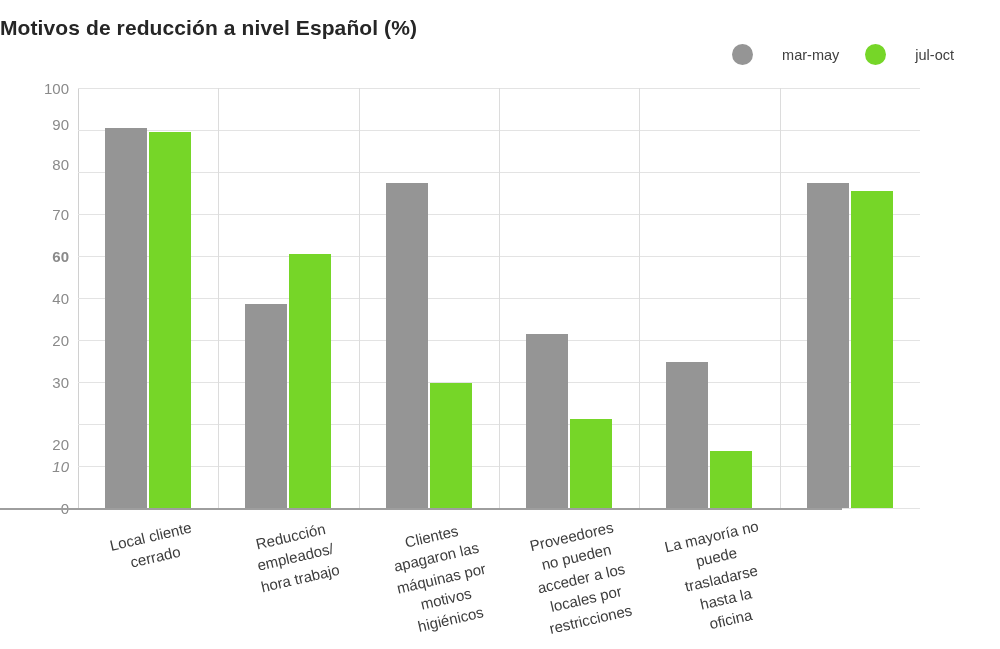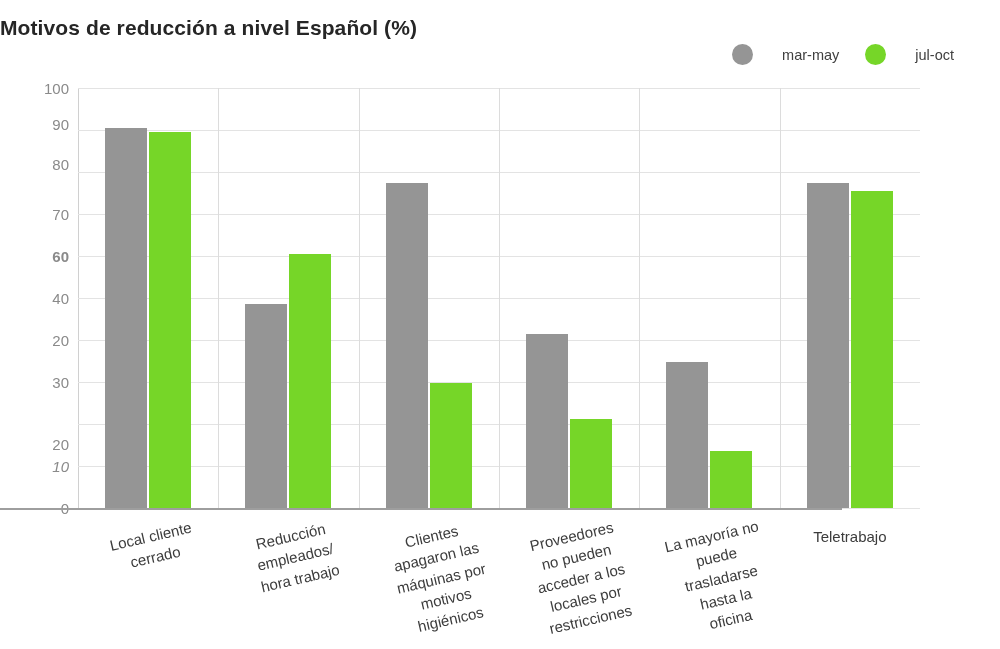--- a/index.html
+++ b/index.html
@@ -232,18 +232,15 @@
         <div>locales por</div>
         <div>restricciones</div>
       </div>
       <div class="cat rot" style="left: 561.333px; width: 140.333px;">
         <div>La mayoría no</div>
         <div>puede</div>
         <div>trasladarse</div>
         <div>hasta la</div>
         <div>oficina</div>
       </div>
-      <div class="cat" style="left: 701.667px; width: 140.333px;">
-        <div>Teletrabajo</div>
-      </div>
     </div>
 
 </div>
 
 </body></html>

